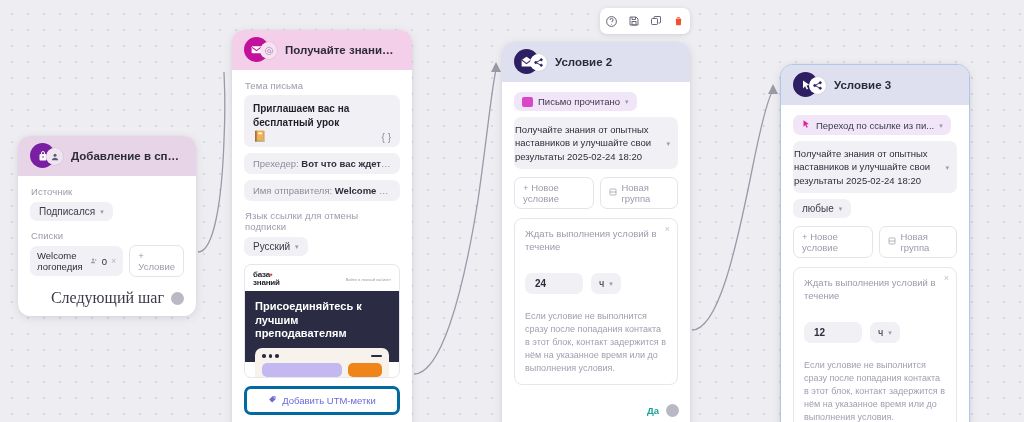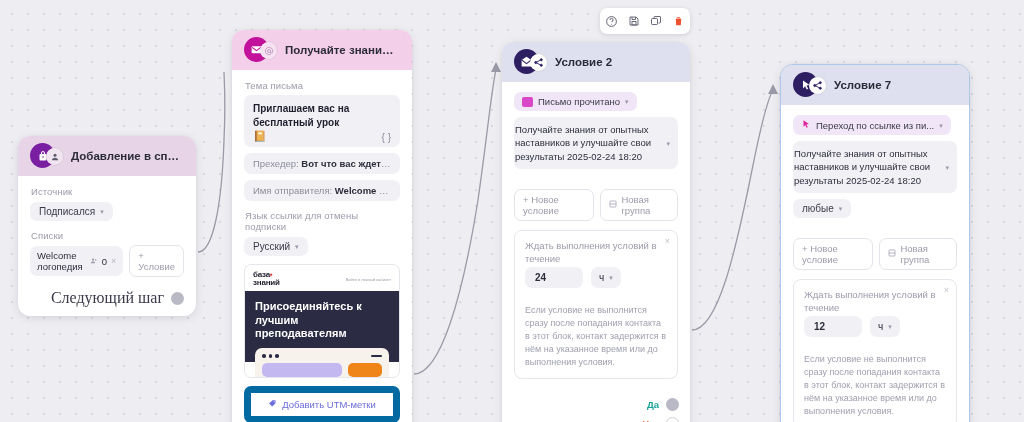--- a/index.html
+++ b/index.html
@@ -69,41 +69,41 @@
   .pv-hero{background:#2b2b44;padding:9px 10px 0 10px;height:71px;box-sizing:border-box;}
   .pv-hero h4{margin:0;color:#fff;font-size:11px;font-weight:bold;line-height:1.22;}
   .pv-card{background:#f7f2ec;border-radius:7px 7px 0 0;margin-top:8px;height:32px;padding:6px 7px 0 7px;box-sizing:border-box;}
   .pv-dots{display:flex;align-items:center;justify-content:space-between;}
   .pv-dots .dd{display:flex;gap:3px;}
   .pv-dots .dd span{width:3.5px;height:3.5px;border-radius:50%;background:#2b2b44;display:block;}
   .pv-bar{width:11px;height:2.5px;background:#2b2b44;border-radius:2px;}
   .pv-btns{display:flex;gap:6px;margin-top:5px;}
   .pv-b1{flex:1;height:14px;background:#c3b8f0;border-radius:5px;}
   .pv-b2{width:34px;height:14px;background:#ef8419;border-radius:5px;}
-  .utm-btn{display:flex;align-items:center;justify-content:center;gap:5px;border:7px solid #0369a1;
+  .utm-btn{display:flex;align-items:center;justify-content:center;gap:5px;border:3px solid #0369a1;
            border-radius:7px;padding:6px;font-size:9.5px;color:#6b6bdb;margin-top:8px;}
 
   
   .cond .card-head{background:#dfe0ef;}
   .cond .ico-main{background:#2e1f63;}
   .cond .ico-sub{background:#fff;}
   #card3{left:502px;top:42px;width:188px;}
   #card4{left:780px;top:64px;width:188px;border:1px solid #aec8e8;border-radius:13px;}
   #card4 .card-head{background:#dfe0ef;border-radius:12px 12px 0 0;}
   .tag-pill{display:inline-flex;align-items:center;gap:5px;background:#f1e6f7;border-radius:7px;
             padding:4px 8px;font-size:9.5px;color:#3a3a4a;}
   .tag-sq{width:11px;height:10px;border-radius:2px;background:#d946c8;display:inline-block;}
   .cond-text{background:#f1f1f5;border-radius:7px;padding:6px 1px;font-size:9.5px;color:#2d2d3c;
              line-height:1.4;position:relative;padding-right:20px;margin-top:6px;}
   .cond-text .caret{position:absolute;right:8px;top:50%;transform:translateY(-50%);}
-  .btn-row{display:flex;gap:6px;margin-top:20px;}
+  .btn-row{display:flex;gap:6px;margin-top:8px;}
   .wait-box{border:1px solid #e6e6ec;border-radius:8px;padding:9px 10px;margin-top:9px;position:relative;}
   .wait-x{position:absolute;right:7px;top:5px;color:#c3c3cf;font-size:9px;}
   .wait-title{font-size:9.5px;color:#9b9bab;line-height:1.35;}
-  .wait-inputs{display:flex;gap:8px;align-items:center;margin-top:1px;}
+  .wait-inputs{display:flex;gap:8px;align-items:center;margin-top:19px;}
   .num-in{background:#f1f1f5;border-radius:7px;padding:5px 10px;font-size:10px;color:#2d2d3c;
           font-weight:bold;width:58px;box-sizing:border-box;}
   .unit-in{background:#f1f1f5;border-radius:7px;padding:5px 8px;font-size:10px;color:#2d2d3c;
            display:inline-flex;align-items:center;gap:5px;}
   .wait-note{font-size:9px;color:#a0a0b0;line-height:1.45;margin-top:16px;}
   .yn-row{display:flex;align-items:center;justify-content:flex-end;gap:7px;padding:0 11px;}
   .yn-row.first{margin-top:9px;}
   .yn-row.second{margin-top:6px;padding-bottom:10px;}
   .yes-lab{font-size:9.5px;color:#1aa39b;font-weight:bold;}
   .no-lab{font-size:9.5px;color:#f06a4b;font-weight:bold;}
@@ -361,21 +361,21 @@
         </span>
         <span class="ico-sub">
           <svg width="11" height="11" viewBox="0 0 24 24" fill="none" stroke="#2e1f63" stroke-width="2">
             <circle cx="6" cy="12" r="2.3" fill="#2e1f63"></circle>
               <circle cx="18" cy="6" r="2.3" fill="#2e1f63"></circle>
               <circle cx="18" cy="18" r="2.3" fill="#2e1f63"></circle>
             <path d="M8 11l8-4M8 13l8 4"></path>
           </svg>
         </span>
       </span>
-      <span class="head-title">Условие 7</span>
+      <span class="head-title">Условие 3</span>
     </div>
     <div class="card-body">
       <div class="tag-pill">
         <span>
           <svg width="10" height="10" viewBox="0 0 24 24" fill="#e2219d">
               <path d="M6 3l13 9-6 1.2 3.2 6.4-2.8 1.4-3.2-6.4L6 19z"></path>
             </svg>
         </span>
         <span>Переход по ссылке из пи...</span>
         <span class="caret">▾</span>

